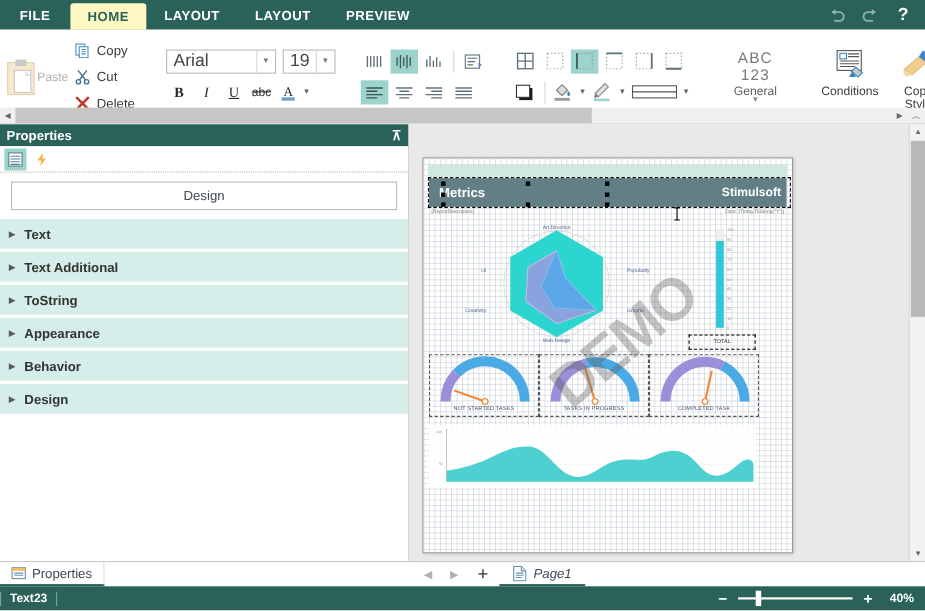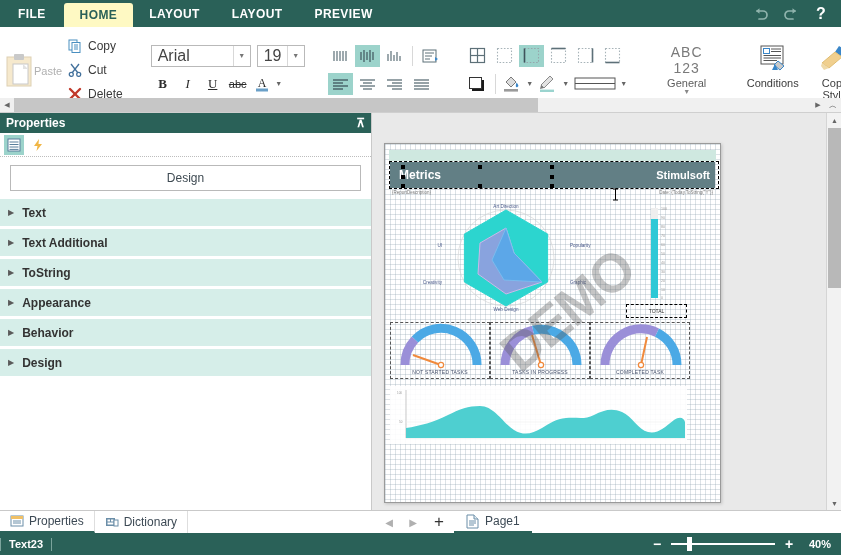--- a/index.html
+++ b/index.html
@@ -162,21 +162,21 @@
   .bottombar {
     height: 23px; background: #ffffff; border-top: 1px solid #c9c9c9;
     display: flex; align-items: stretch; flex: 0 0 23px;
   }
   .btab { display: flex; align-items: center; gap: 5px; padding: 0 10px; font-size: 12px; color: #3d4a55; cursor: pointer; border-right: 1px solid #dedede; }
   .btab.active { border-bottom: 2px solid #2a6158; }
   .bt-divider { width: 372px; flex: 0 0 372px; display:flex; }
   .page-tabs { flex: 1; display: flex; align-items: center; gap: 2px; padding-left: 6px; }
   .pt-arrow { width: 22px; height: 22px; display: flex; align-items: center; justify-content: center; font-size: 10px; color: #b0b0b0; cursor: pointer; }
   .pt-plus { width: 26px; height: 22px; display: flex; align-items: center; justify-content: center; font-size: 17px; color: #333; cursor: pointer; }
-  .pt-tab { display: flex; align-items: center; gap: 6px; padding: 0 12px; height: 22px; font-size: 12px; color: #3d4a55; border-bottom: 2px solid #2a6158; cursor: pointer; }
+  .pt-tab { display: flex; align-items: center; gap: 6px; padding: 0 12px; height: 22px; font-size: 12px; color: #3d4a55; border-bottom: 2px solid #2a6158; cursor: pointer; font-style: italic; }
 
   
   .statusbar { height: 22px; background: #2a6158; display: flex; align-items: center; flex: 0 0 22px; color: #fff; }
   .sb-item { font-size: 11px; font-weight: bold; padding: 0 8px; display: flex; align-items: center; gap: 5px; height: 22px; cursor: pointer; }
   .sb-sep { width: 1px; height: 13px; background: #7ba49c; }
   .sb-right { margin-left: auto; display: flex; align-items: center; gap: 8px; padding-right: 10px; }
   .zoom-minus, .zoom-plus { font-size: 14px; font-weight: bold; cursor: pointer; width:12px; text-align:center;}
   .zoom-track { width: 104px; height: 2px; background: #ffffff; position: relative; cursor: pointer; }
   .zoom-thumb { position: absolute; left: 16px; top: -6px; width: 5px; height: 14px; background: #ffffff; }
   .zoom-val { font-size: 11px; font-weight: bold; min-width: 28px; text-align: right; }
@@ -698,30 +698,20 @@
         <svg width="14" height="14" viewBox="0 0 14 14">
             <rect x="1" y="2" width="12" height="10" fill="#fff" stroke="#6b8ea8"></rect>
             <rect x="1" y="2" width="12" height="3" fill="#f0c066"></rect>
             <g stroke="#6b8ea8">
               <line x1="3" y1="7" x2="11" y2="7"></line>
               <line x1="3" y1="9" x2="11" y2="9"></line>
             </g>
           </svg>
         <span>Properties</span>
       </div>
-      <div class="btab">
-        <svg width="14" height="14" viewBox="0 0 14 14">
-            <rect x="1" y="3" width="9" height="8" fill="#6b8ea8"></rect>
-            <rect x="2.5" y="4.5" width="2.5" height="2" fill="#fff"></rect>
-            <rect x="6" y="4.5" width="2.5" height="2" fill="#fff"></rect>
-            <rect x="2.5" y="7.5" width="6" height="2" fill="#fff"></rect>
-            <rect x="9" y="5" width="4" height="6" fill="#fff" stroke="#6b8ea8"></rect>
-          </svg>
-        <span>Dictionary</span>
-      </div>
     </div>
     <div class="page-tabs">
       <div class="pt-arrow">◀</div>
       <div class="pt-arrow">▶</div>
       <div class="pt-plus">+</div>
       <div class="pt-tab">
         <svg width="13" height="15" viewBox="0 0 13 15">
             <path d="M1 1 H8 L12 5 V14 H1 Z" fill="#fff" stroke="#6b8ea8"></path>
             <path d="M8 1 V5 H12" fill="#e4edf3" stroke="#6b8ea8"></path>
             <g stroke="#6b8ea8">

